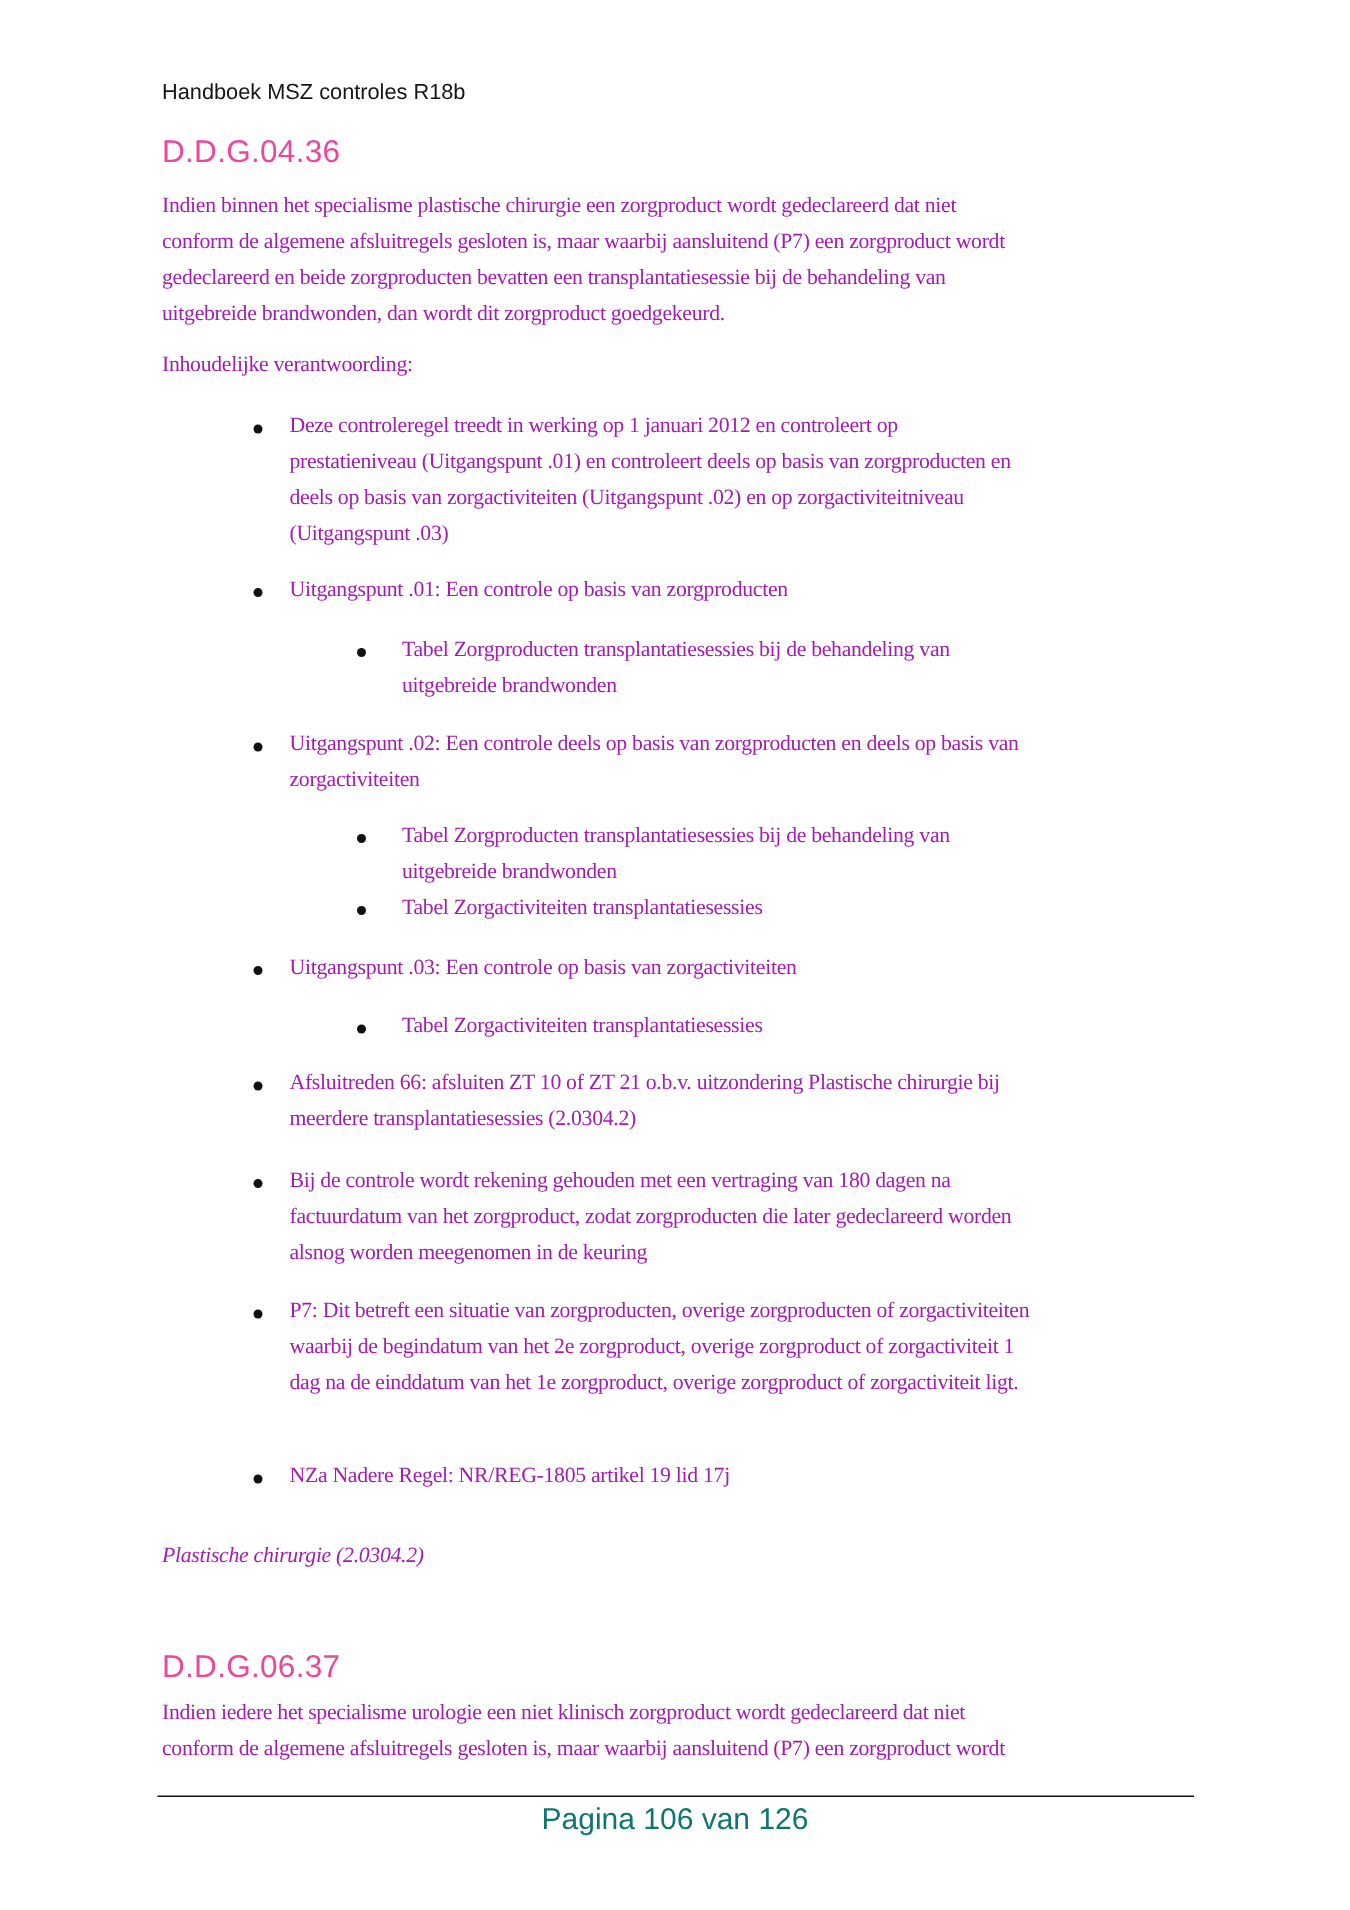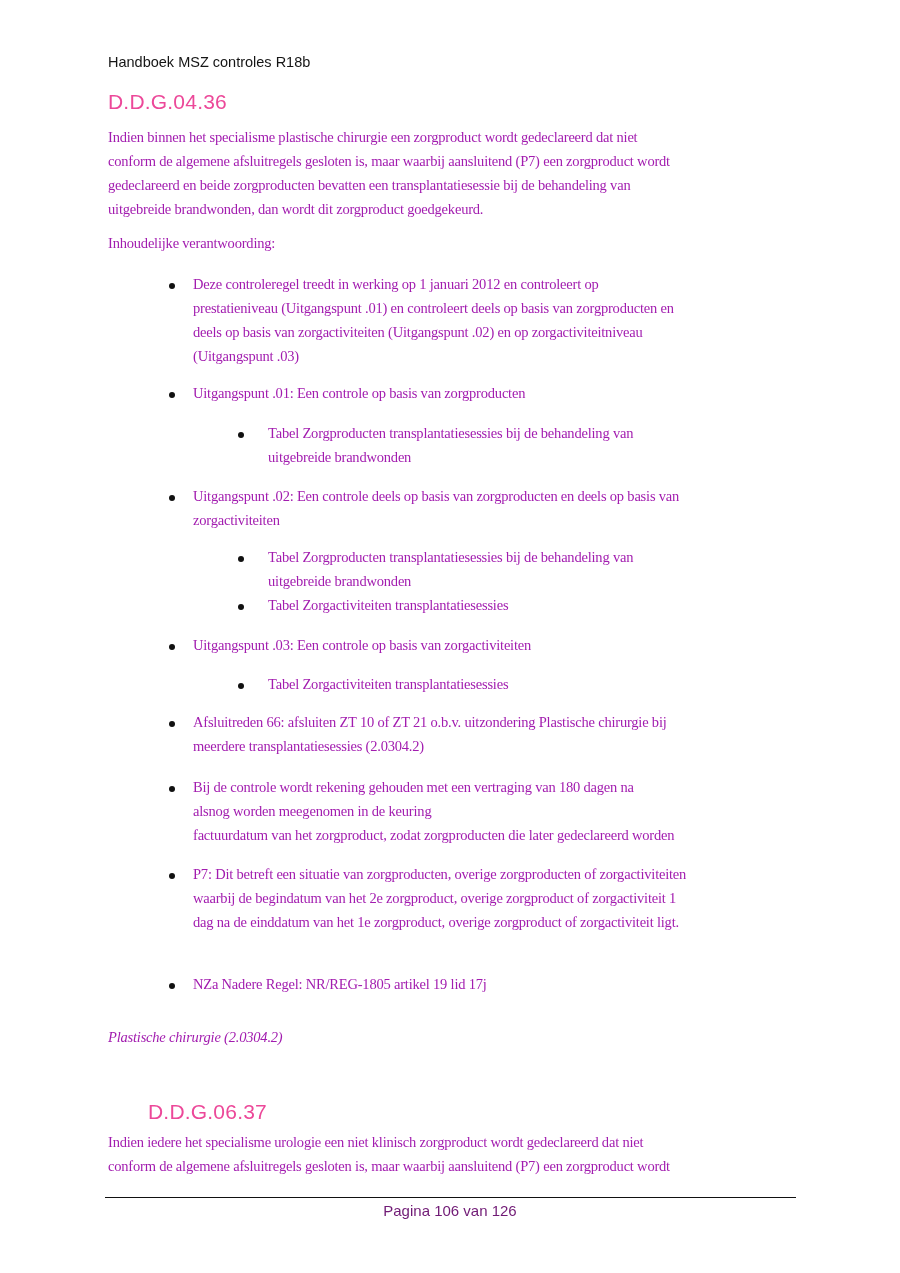--- a/index.html
+++ b/index.html
@@ -9,21 +9,21 @@
   .abs { position: absolute; }
   .txt { font-size: 14.5px; line-height: 24px; color: #a21caf; letter-spacing: -0.2px; font-family: Liberation Serif, serif; }
   .header-title { left: 108px; top: 54px; font-size: 14.5px; color: #151515; }
   .h2 { font-weight: normal; font-size: 21px; color: #ec4899; letter-spacing: 0.2px; }
   .para { left: 108px; width: 690px; }
   .bullet-l1 { left: 193px; width: 610px; }
   .bullet-l2 { left: 268px; width: 520px; }
   .dot { position: absolute; width: 6px; height: 6px; border-radius: 50%; background: #111; }
   .italic { font-style: italic; margin-top: 16px; }
   .footer-rule { left: 105px; top: 1197px; width: 691px; height: 1px; background: #111; }
-  .footer-text { left: 0; width: 900px; top: 1202px; text-align: center; font-size: 15px; color: #701a75; }
+  .footer-text { left: 0; width: 900px; top: 1202px; text-align: center; font-size: 20px; color: #0f766e; }
 </style>
 </head>
 <body>
 
 <div class="page">
 
   <div class="abs header-title">Handboek MSZ controles R18b</div>
 
   <div class="abs h2" style="left:108px; top:90px;">D.D.G.04.36</div>
 
@@ -80,39 +80,39 @@
 
   <span class="dot" style="left:169px; top:721px;"></span>
   <div class="abs txt bullet-l1" style="top:710px;">
     <div>Afsluitreden 66: afsluiten ZT 10 of ZT 21 o.b.v. uitzondering Plastische chirurgie bij</div>
     <div>meerdere transplantatiesessies (2.0304.2)</div>
   </div>
 
   <span class="dot" style="left:169px; top:786px;"></span>
   <div class="abs txt bullet-l1" style="top:775px;">
     <div>Bij de controle wordt rekening gehouden met een vertraging van 180 dagen na</div>
+    <div>factuurdatum van het zorgproduct, zodat zorgproducten die later gedeclareerd worden</div>
     <div>alsnog worden meegenomen in de keuring</div>
-    <div>factuurdatum van het zorgproduct, zodat zorgproducten die later gedeclareerd worden</div>
   </div>
 
   <span class="dot" style="left:169px; top:873px;"></span>
   <div class="abs txt bullet-l1" style="top:862px;">
     <div>P7: Dit betreft een situatie van zorgproducten, overige zorgproducten of zorgactiviteiten</div>
     <div>waarbij de begindatum van het 2e zorgproduct, overige zorgproduct of zorgactiviteit 1</div>
     <div>dag na de einddatum van het 1e zorgproduct, overige zorgproduct of zorgactiviteit ligt.</div>
   </div>
 
   <span class="dot" style="left:169px; top:983px;"></span>
   <div class="abs txt bullet-l1" style="top:972px;">
     <div>NZa Nadere Regel: NR/REG-1805 artikel 19 lid 17j</div>
   </div>
 
   <div class="abs txt para italic" style="top:1009px;">Plastische chirurgie (2.0304.2)</div>
 
-  <div class="abs h2" style="left:108px; top:1100px;margin-left:40px;">D.D.G.06.37</div>
+  <div class="abs h2" style="left:108px; top:1100px;">D.D.G.06.37</div>
   <div class="abs txt para" style="top:1130px;">
     <div>Indien iedere het specialisme urologie een niet klinisch zorgproduct wordt gedeclareerd dat niet</div>
     <div>conform de algemene afsluitregels gesloten is, maar waarbij aansluitend (P7) een zorgproduct wordt</div>
   </div>
 
   <div class="abs footer-rule"></div>
   <div class="abs footer-text">Pagina 106 van 126</div>
 
 </div>
 

